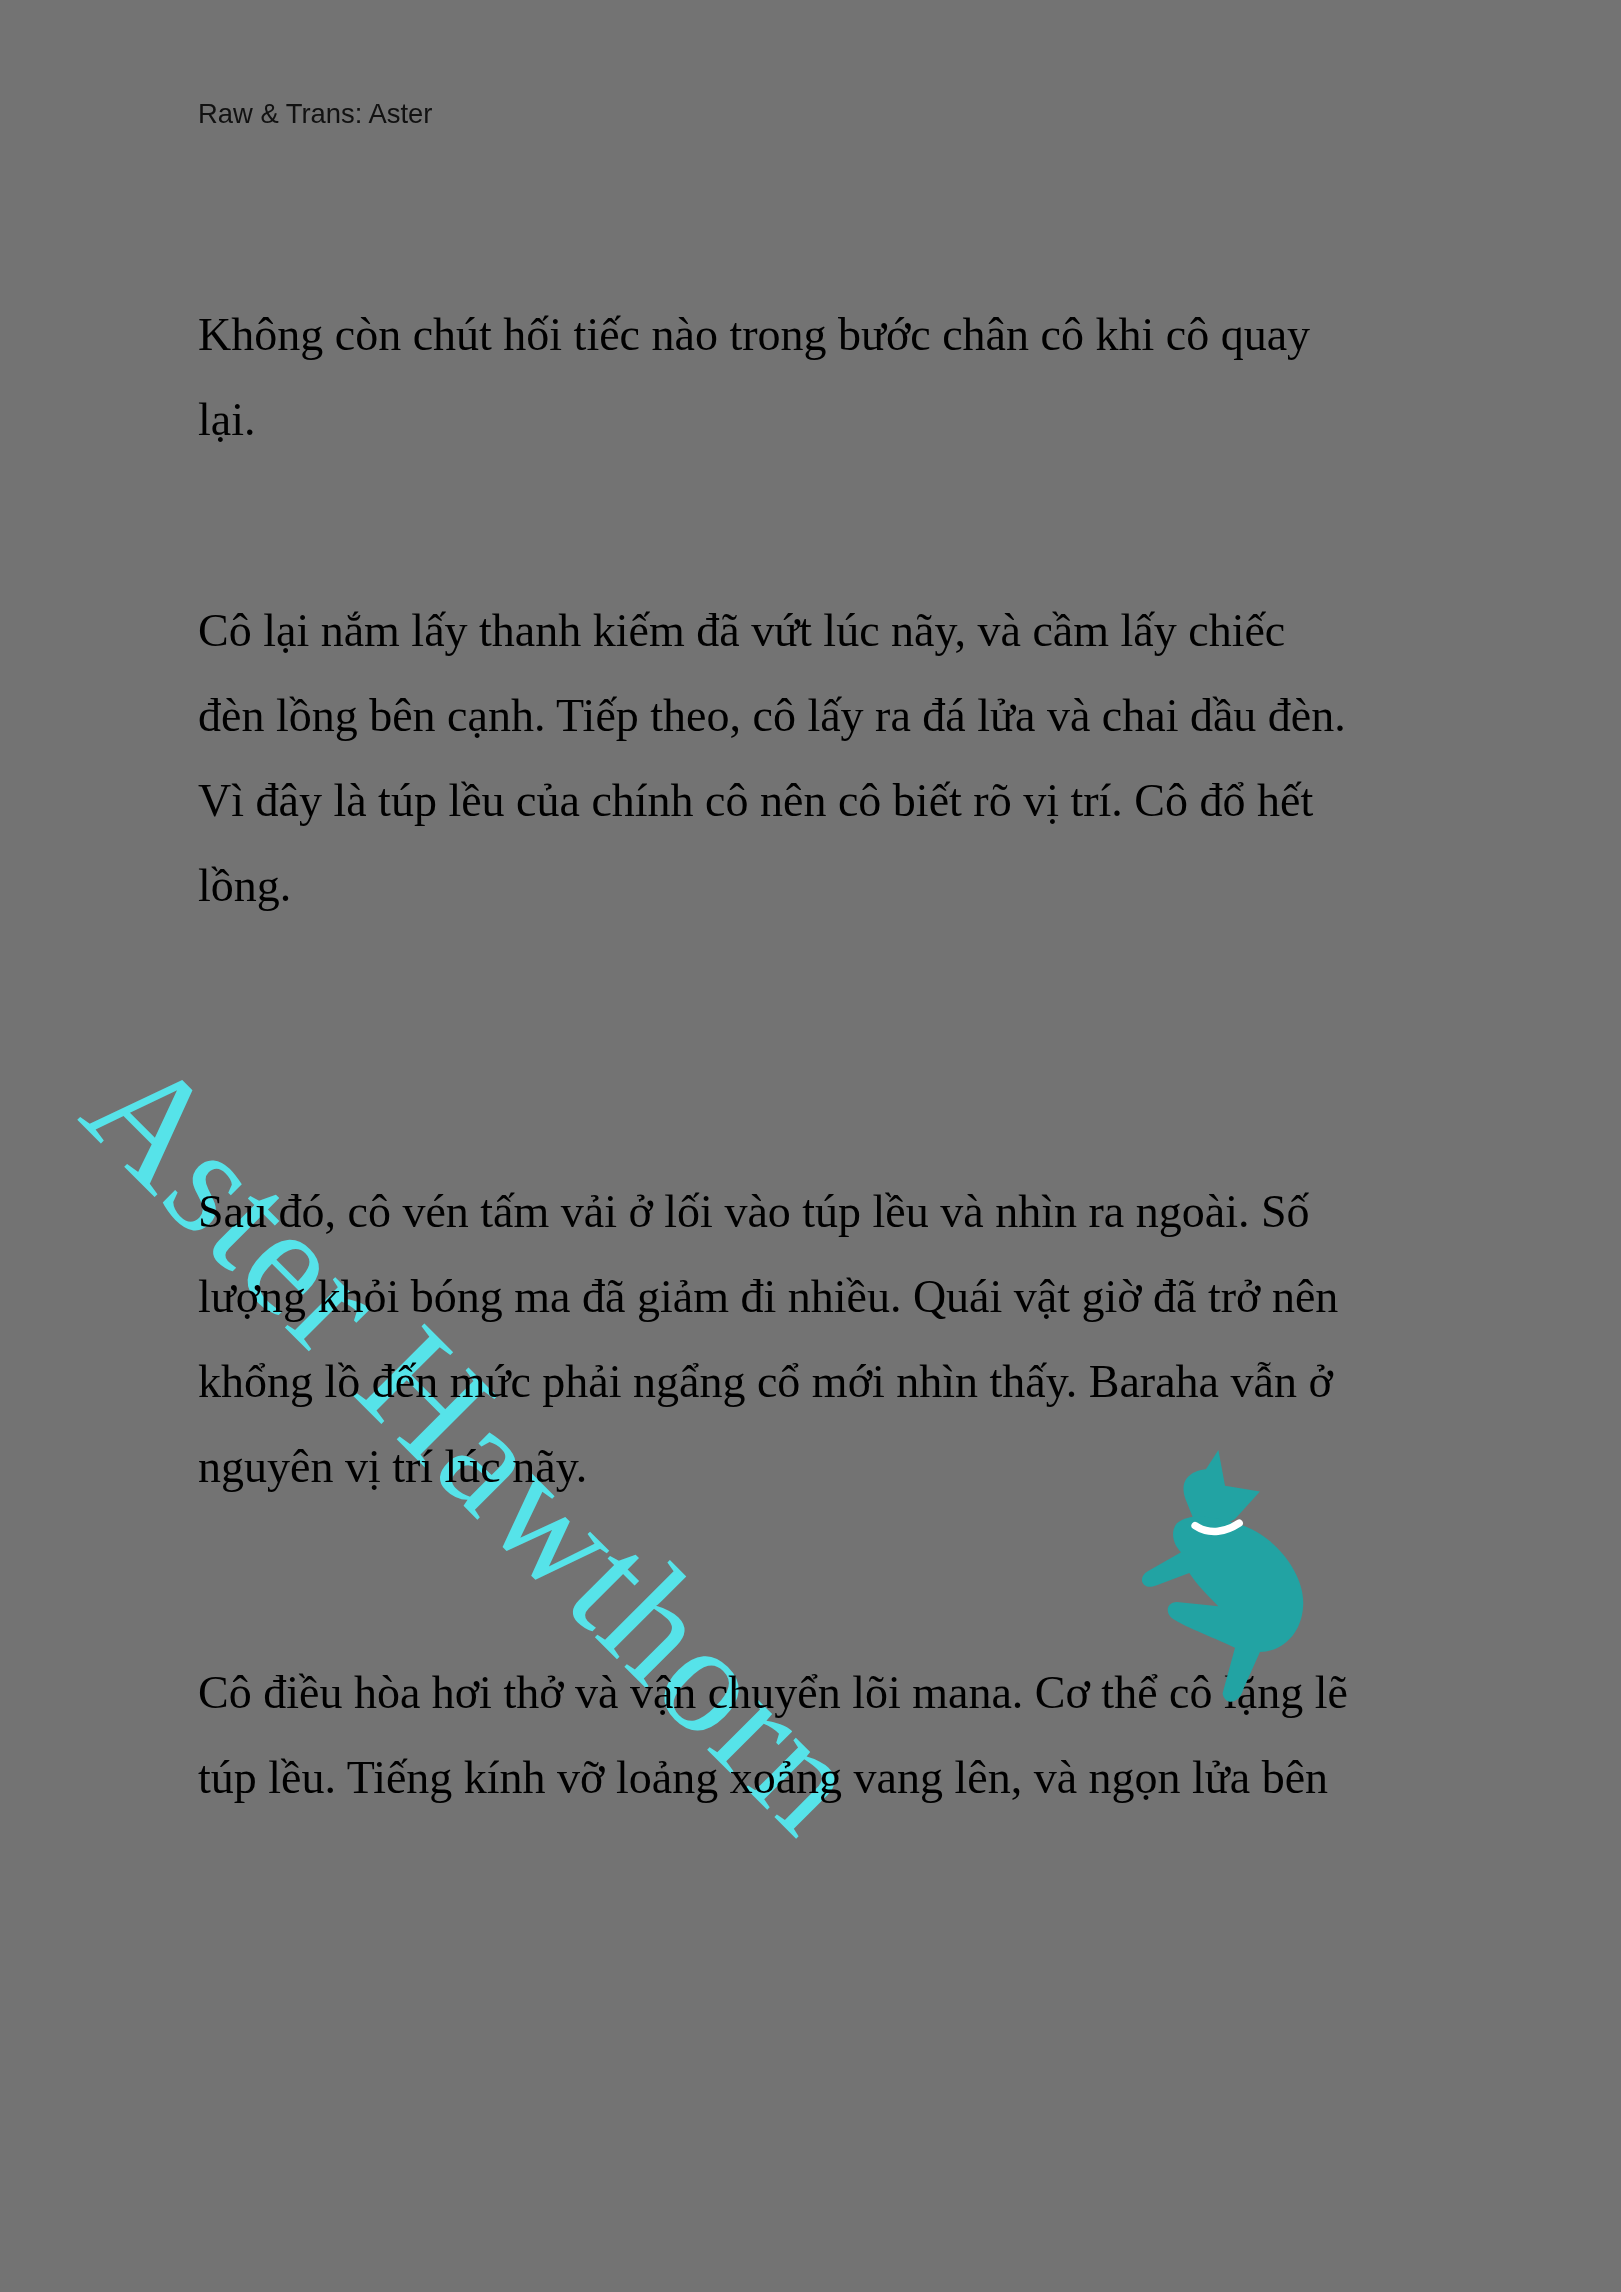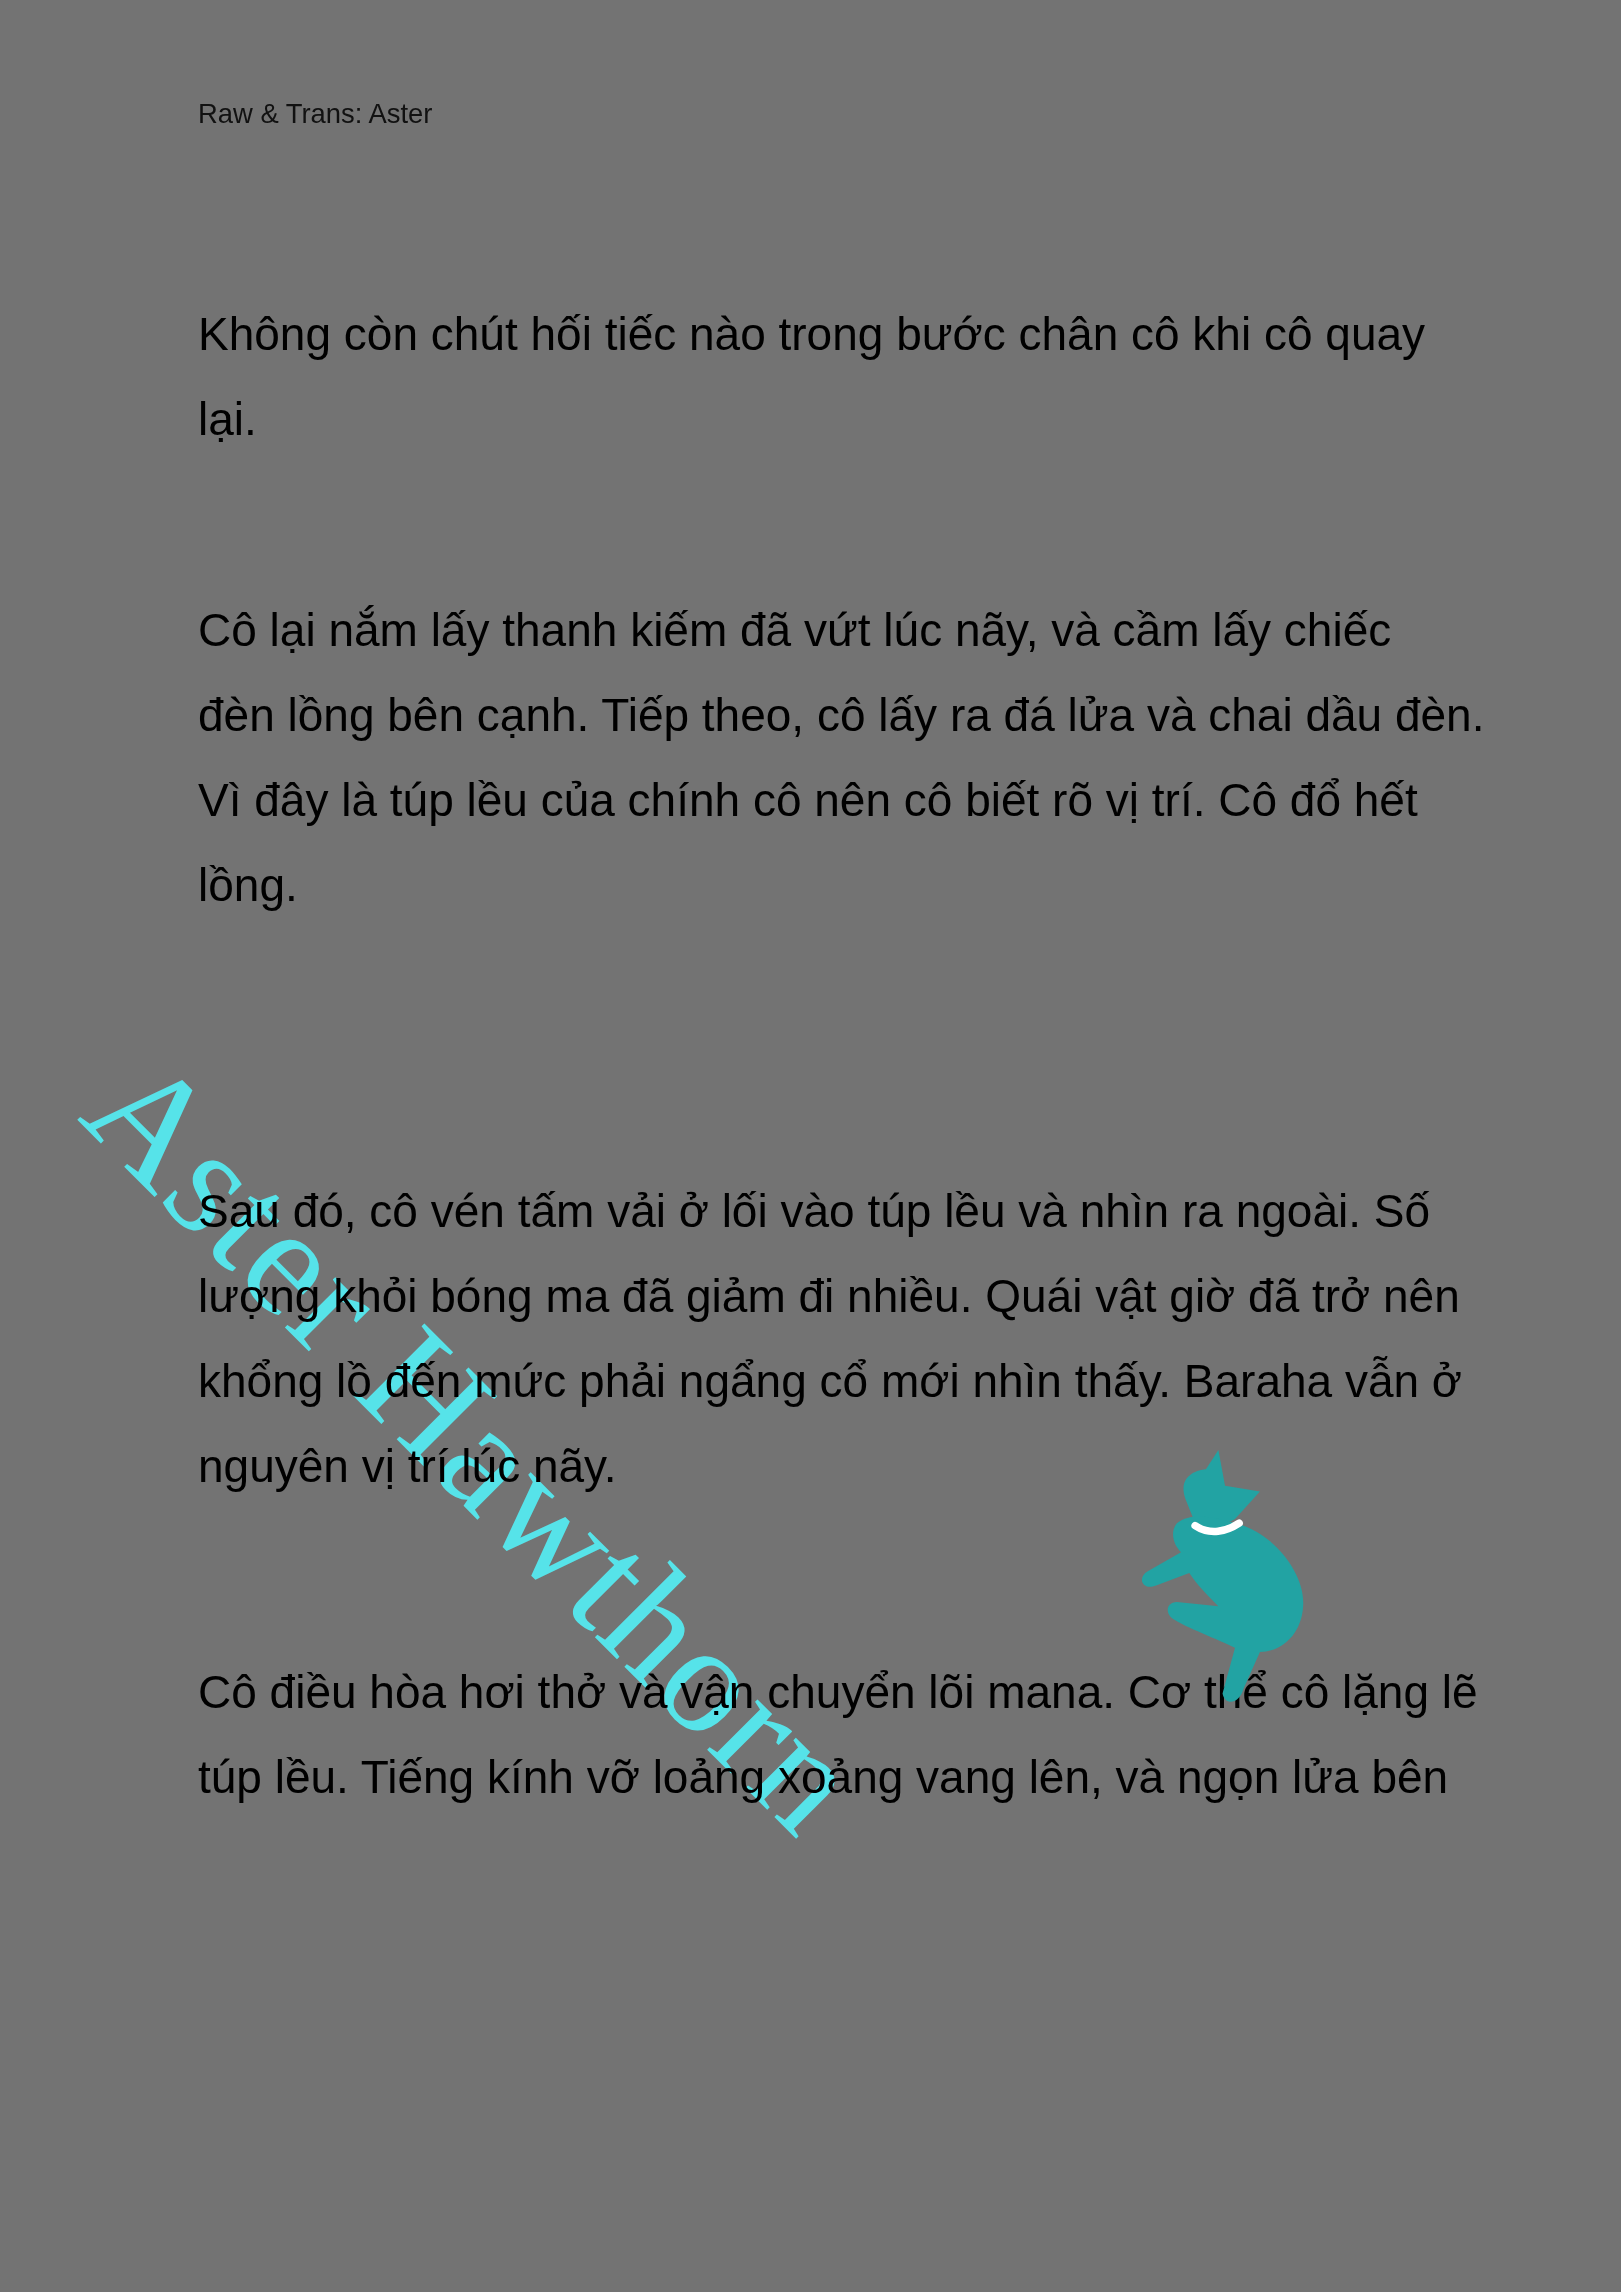--- a/index.html
+++ b/index.html
@@ -4,21 +4,21 @@
 <style>
   html, body { margin: 0; padding: 0; background: #ffffff; }
   body { width: 1621px; height: 2293px; position: relative; overflow: hidden; }
   .page { position: absolute; left: 0; top: 0; width: 1621px; height: 2293px; background: #737373; }
   .header {
     position: absolute; left: 198px; top: 98px;
     font-family: "Liberation Sans", sans-serif; font-size: 27.4px; color: #111;
   }
   .para {
     position: absolute; left: 198px; width: 1274px;
-    font-family: Liberation Sans, sans-serif; font-size: 46px; line-height: 85px;
+    font-family: Liberation Serif, serif; font-size: 46px; line-height: 85px;
     color: #000; margin: 0;
   }
   .line { display: block; white-space: nowrap; }
   .watermark {
     position: absolute; left: 176px; top: 1019px;
     font-family: "Liberation Serif", serif; font-size: 155px; color: #55eaf0;
     transform-origin: 0 0; transform: rotate(45deg);
     white-space: nowrap; opacity: 0.95; pointer-events: none;
     letter-spacing: 2px;
   }

